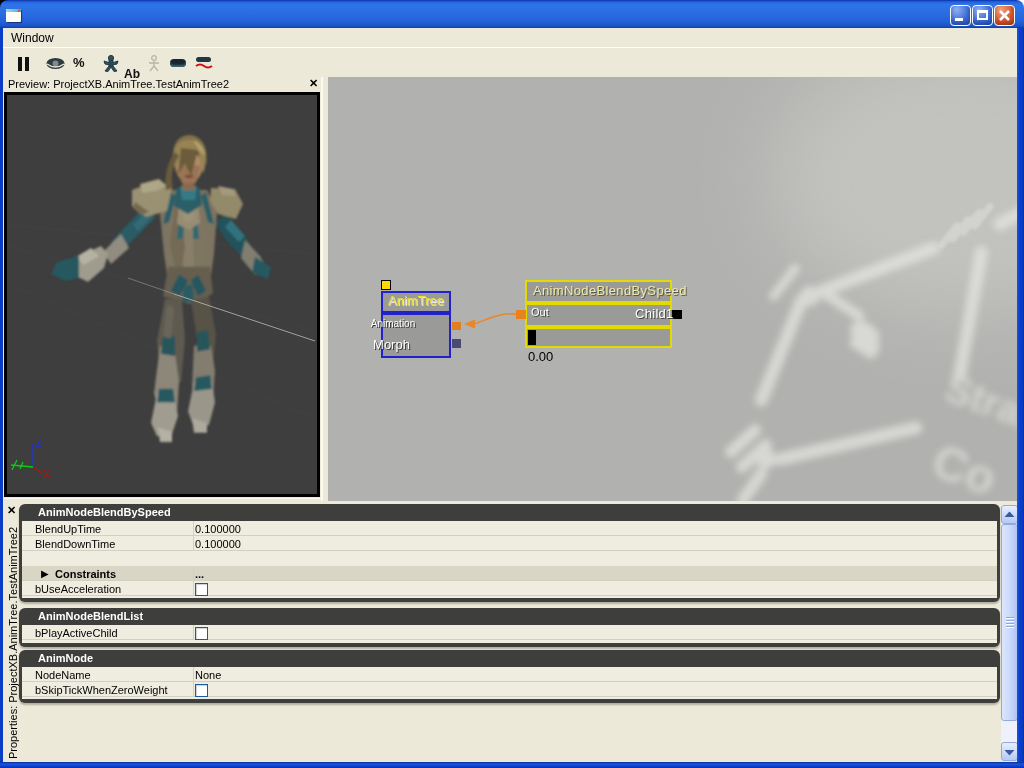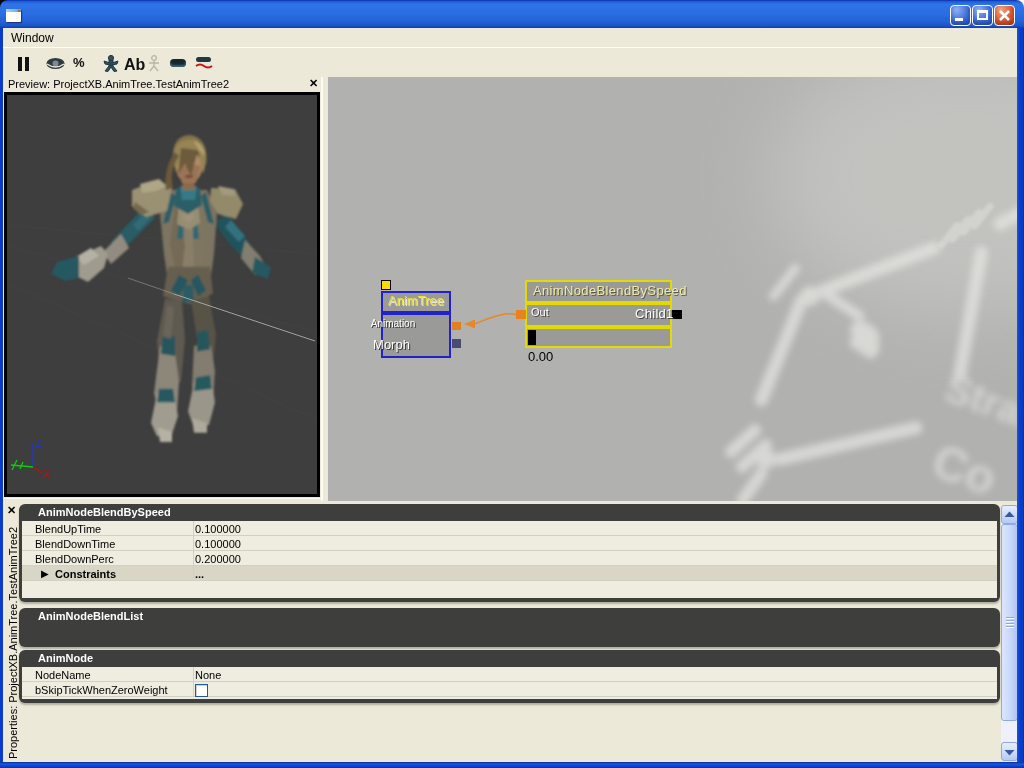--- a/index.html
+++ b/index.html
@@ -92,21 +92,21 @@
 
     <svg style="position:absolute;left:99px;top:6px" width="18" height="17">
         <g fill="#35535e" stroke="#203a44" stroke-width="1">
           <circle cx="9" cy="3" r="2.6"></circle>
           <rect x="7" y="5.5" width="4" height="6"></rect>
           <path d="M2 6 L8 8 L10 8 L16 6 L15 9 L10 10 L8 10 L3 9 Z"></path>
           <path d="M7 11 L3 16 L6 16.5 L9 12 L12 16.5 L15 16 L11 11 Z"></path>
         </g>
       </svg>
 
-    <div style="position:absolute;left:121px;top:7px;font-size:16px;font-weight:bold;color:#111">Ab</div>
+    <div style="position:absolute;left:121px;top:18px;font-size:12px;font-weight:bold;color:#111">Ab</div>
 
     <svg style="position:absolute;left:144px;top:6px" width="14" height="17">
         <g fill="none" stroke="#b8b4a8" stroke-width="1.3">
           <circle cx="7" cy="3" r="2.3"></circle>
           <path d="M7 6 L7 11 M2 8 L12 8 M7 11 L3 16 M7 11 L11 16"></path>
         </g>
       </svg>
 
     <div style="position:absolute;left:167px;top:10px;width:16px;height:8px;border-radius:4px;background:#17262e;box-shadow:inset 0 -2px 2px #3f6272"></div>
 
@@ -322,35 +322,42 @@
         <div class="prow" style="top:0">
             <span class="cdiv"></span>
             <span class="n">BlendUpTime</span>
             <span class="v">0.100000</span>
           </div>
         <div class="prow" style="top:15px">
             <span class="cdiv"></span>
             <span class="n">BlendDownTime</span>
             <span class="v">0.100000</span>
           </div>
-        <div class="prow" style="top:30px">
-            <span class="cdiv"></span>
-            <span class="n">BlendDownPerc</span>
-            <span class="v">0.200000</span>
-          </div>
         <div class="prow" style="top:45px;background:#d9d6c6">
             <span class="cdiv"></span>
             <span class="n" style="left:33px;font-weight:bold">Constraints</span>
             <span style="position:absolute;left:19px;top:2px;font-size:10px">▶</span>
             <span class="v" style="font-weight:bold">...</span>
           </div>
+        <div class="prow" style="top:60px">
+            <span class="cdiv"></span>
+            <span class="n">bUseAcceleration</span>
+            <span class="cb"></span>
+          </div>
       </div>
     </div>
     <div class="sect" style="top:107px;height:39px">
       <div class="hdr">AnimNodeBlendList</div>
+      <div class="body">
+        <div class="prow" style="top:0">
+            <span class="cdiv"></span>
+            <span class="n">bPlayActiveChild</span>
+            <span class="cb"></span>
+          </div>
+      </div>
     </div>
     <div class="sect" style="top:149px;height:53px">
       <div class="hdr">AnimNode</div>
       <div class="body">
         <div class="prow" style="top:0">
             <span class="cdiv"></span>
             <span class="n">NodeName</span>
             <span class="v">None</span>
           </div>
         <div class="prow" style="top:15px">

